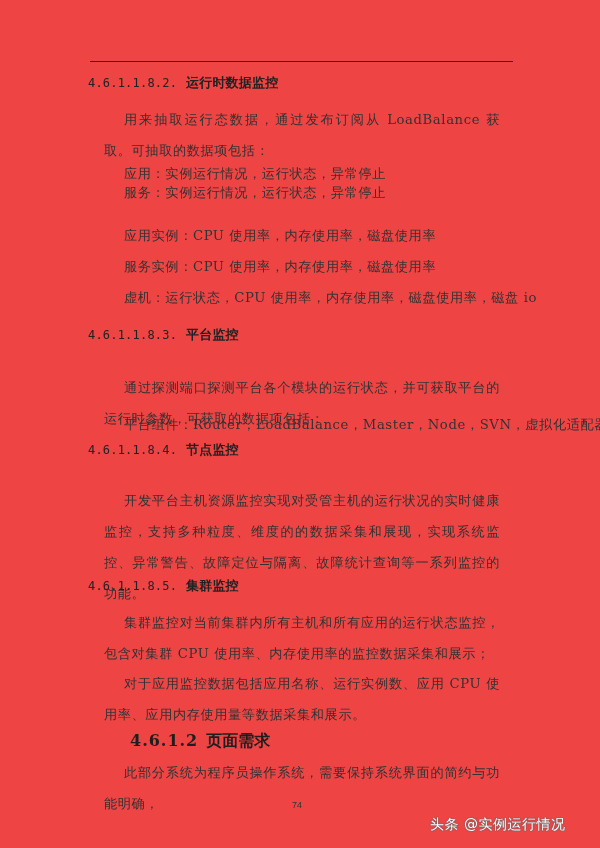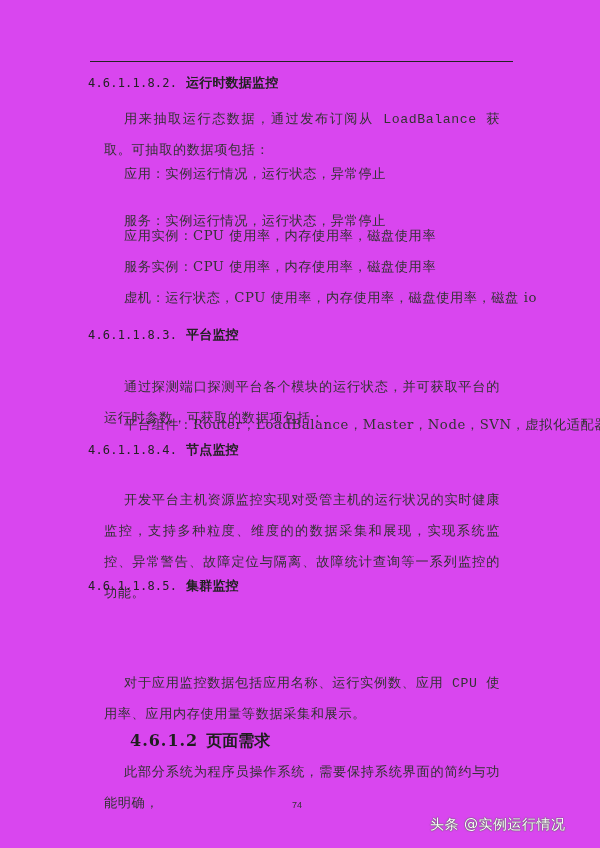--- a/index.html
+++ b/index.html
@@ -12,21 +12,21 @@
       height: 848px;
       position: relative;
       overflow: hidden;
       font-family: "DejaVu Serif", "Liberation Serif", serif;
       color: #2a2a2a;
     }
     .page {
       position: absolute;
       left: 0; top: 0;
       width: 600px; height: 848px;
-      background: #d946ef;
+      background: #ef4444;
     }
     .top-rule {
       position: absolute;
       left: 90px;
       top: 61px;
       width: 423px;
       height: 0;
       border-top: 1.2px solid #222;
     }
     .h5 {
@@ -71,21 +71,20 @@
     .para {
       position: absolute;
       left: 104px;
       width: 396px;
       font-size: 13.2px;
       line-height: 31px;
       color: #333;
       text-indent: 20px;
       letter-spacing: 0.6px;
       text-align: justify;
-      font-family: Liberation Mono, monospace;
     }
     .item {
       position: absolute;
       left: 124px;
       font-size: 13.2px;
       color: #333;
       white-space: nowrap;
       letter-spacing: 0.6px;
     }
     .page-number {
@@ -113,39 +112,40 @@
 
 <div class="page">
 
   <div class="top-rule"></div>
 
   <div class="h5" style="top:74px;">
     <span class="num">4.6.1.1.8.2.</span><span class="title">运行时数据监控</span>
   </div>
   <div class="para" style="top:104px;">用来抽取运行态数据，通过发布订阅从 LoadBalance 获取。可抽取的数据项包括：</div>
   <div class="item" style="top:165px;">应用：实例运行情况，运行状态，异常停止</div>
-  <div class="item" style="top:212px;">服务：实例运行情况，运行状态，异常停止</div>
+  <div class="item" style="top:184px;">服务：实例运行情况，运行状态，异常停止</div>
   <div class="item" style="top:227px;">应用实例：CPU 使用率，内存使用率，磁盘使用率</div>
   <div class="item" style="top:258px;">服务实例：CPU 使用率，内存使用率，磁盘使用率</div>
   <div class="item" style="top:289px;">虚机：运行状态，CPU 使用率，内存使用率，磁盘使用率，磁盘 io</div>
 
   <div class="h5" style="top:326px;">
     <span class="num">4.6.1.1.8.3.</span><span class="title">平台监控</span>
   </div>
   <div class="para" style="top:372px;">通过探测端口探测平台各个模块的运行状态，并可获取平台的运行时参数，可获取的数据项包括：</div>
   <div class="item" style="top:416px;">平台组件：Router，LoadBalance，Master，Node，SVN，虚拟化适配器</div>
 
   <div class="h5" style="top:441px;">
     <span class="num">4.6.1.1.8.4.</span><span class="title">节点监控</span>
   </div>
   <div class="para" style="top:485px;">开发平台主机资源监控实现对受管主机的运行状况的实时健康监控，支持多种粒度、维度的的数据采集和展现，实现系统监控、异常警告、故障定位与隔离、故障统计查询等一系列监控的功能。</div>
 
   <div class="h5" style="top:577px;">
     <span class="num">4.6.1.1.8.5.</span><span class="title">集群监控</span>
   </div>
+  <div class="para" style="top:607px;">集群监控对当前集群内所有主机和所有应用的运行状态监控，包含对集群 CPU 使用率、内存使用率的监控数据采集和展示；</div>
   <div class="para" style="top:668px;">对于应用监控数据包括应用名称、运行实例数、应用 CPU 使用率、应用内存使用量等数据采集和展示。</div>
 
   <div class="h4" style="top:731px;">
     <span class="num">4.6.1.2</span><span class="title">页面需求</span>
   </div>
   <div class="para" style="top:757px;">此部分系统为程序员操作系统，需要保持系统界面的简约与功能明确，</div>
 
   <div class="page-number">74</div>
   <div class="watermark">头条 @实例运行情况</div>
 </div>

